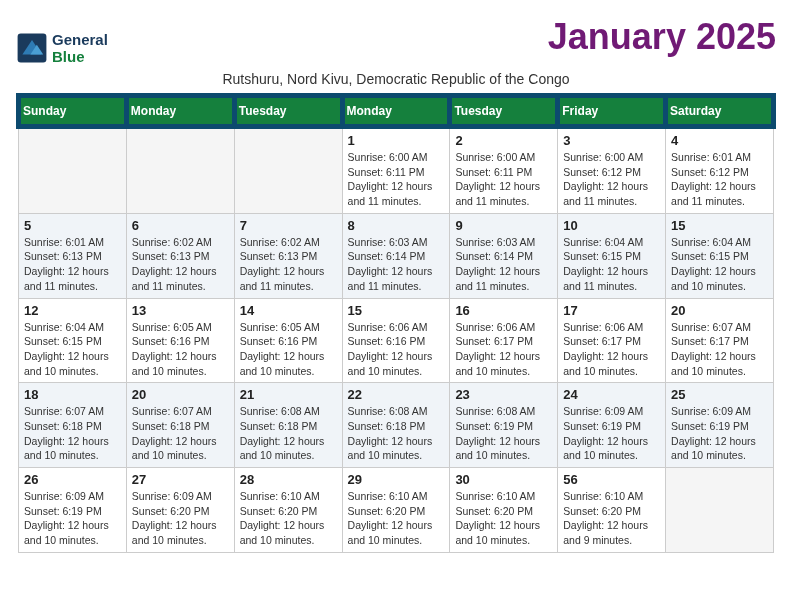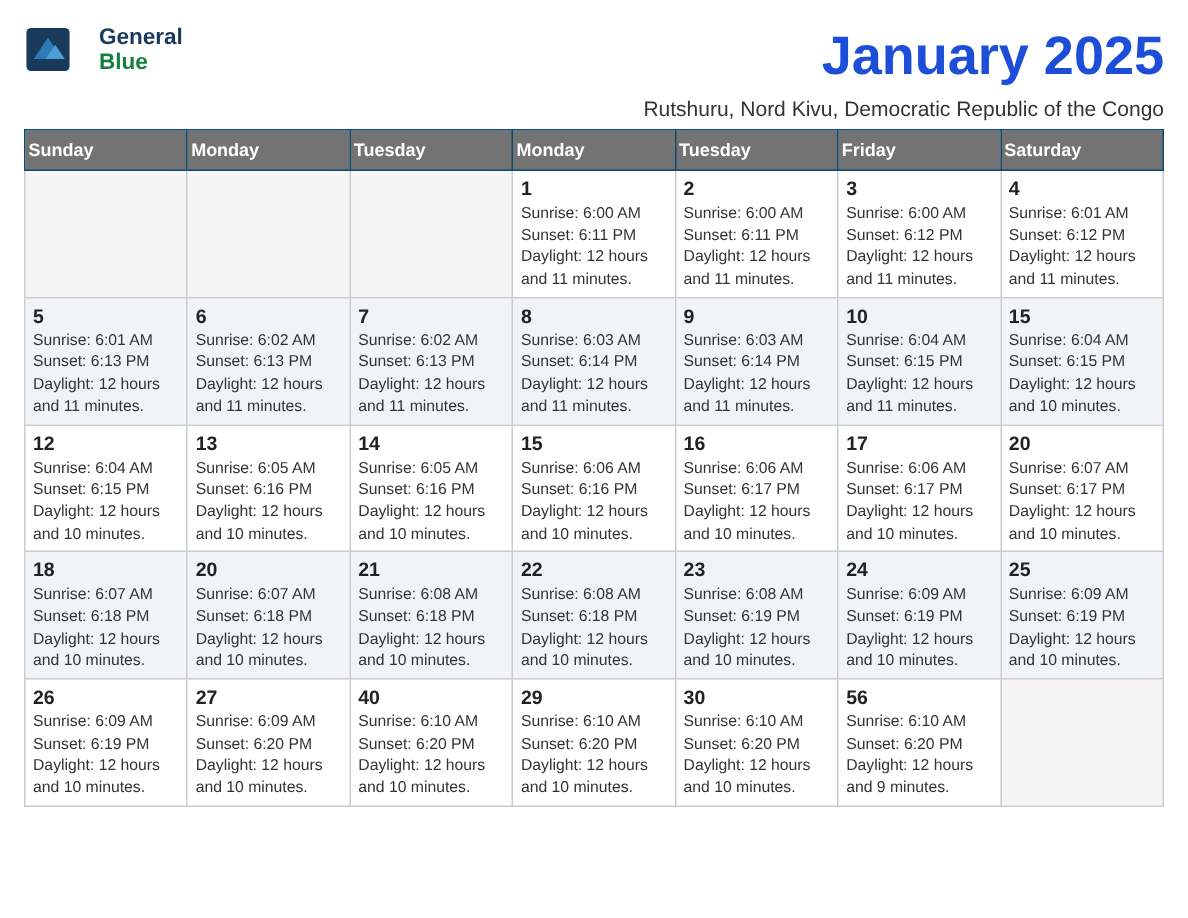--- a/index.html
+++ b/index.html
@@ -12,53 +12,54 @@
     }
     .header-area {
       display: flex;
       justify-content: space-between;
       align-items: flex-start;
       margin-bottom: 6px;
     }
     .logo {
       display: flex;
       align-items: center;
-      gap: 18px;
+      gap: 4px;
+      margin-top: 15px;
     }
     .logo-icon {
       width: 32px;
       height: 32px;
     }
     .title-area {
       text-align: right;
     }
     .month-title {
       font-size: 36px;
       font-weight: bold;
-      color: #1d4ed8;
+      color: #701a75;
     }
     .subtitle {
       font-size: 14px;
       color: #333;
-      text-align: right;
+      text-align: center;
       margin-bottom: 6px;
     }
     .calendar {
       width: 100%;
       border-collapse: collapse;
       font-size: 11px;
     }
     .calendar th {
-      background: #737373;
+      background: #15803d;
       color: #fff;
       text-align: left;
       padding: 6px 2px;
       font-size: 12px;
       font-weight: bold;
-      border: 1px solid #0c4a6e;
+      border: 5px solid #0c4a6e;
     }
     .calendar td {
       border: 1px solid #ccc;
       vertical-align: top;
       padding: 4px 5px;
       width: 108px;
       min-height: 80px;
       background: #fff;
     }
     .calendar td.empty {
@@ -282,21 +283,21 @@
 Sunset: 6:19 PM
 Daylight: 12 hours and 10 minutes.</div>
         </td>
         <td>
           <div class="day-num">27</div>
           <div class="day-info" style="white-space: pre-line;">Sunrise: 6:09 AM
 Sunset: 6:20 PM
 Daylight: 12 hours and 10 minutes.</div>
         </td>
         <td>
-          <div class="day-num">40</div>
+          <div class="day-num">28</div>
           <div class="day-info" style="white-space: pre-line;">Sunrise: 6:10 AM
 Sunset: 6:20 PM
 Daylight: 12 hours and 10 minutes.</div>
         </td>
         <td>
           <div class="day-num">29</div>
           <div class="day-info" style="white-space: pre-line;">Sunrise: 6:10 AM
 Sunset: 6:20 PM
 Daylight: 12 hours and 10 minutes.</div>
         </td>

